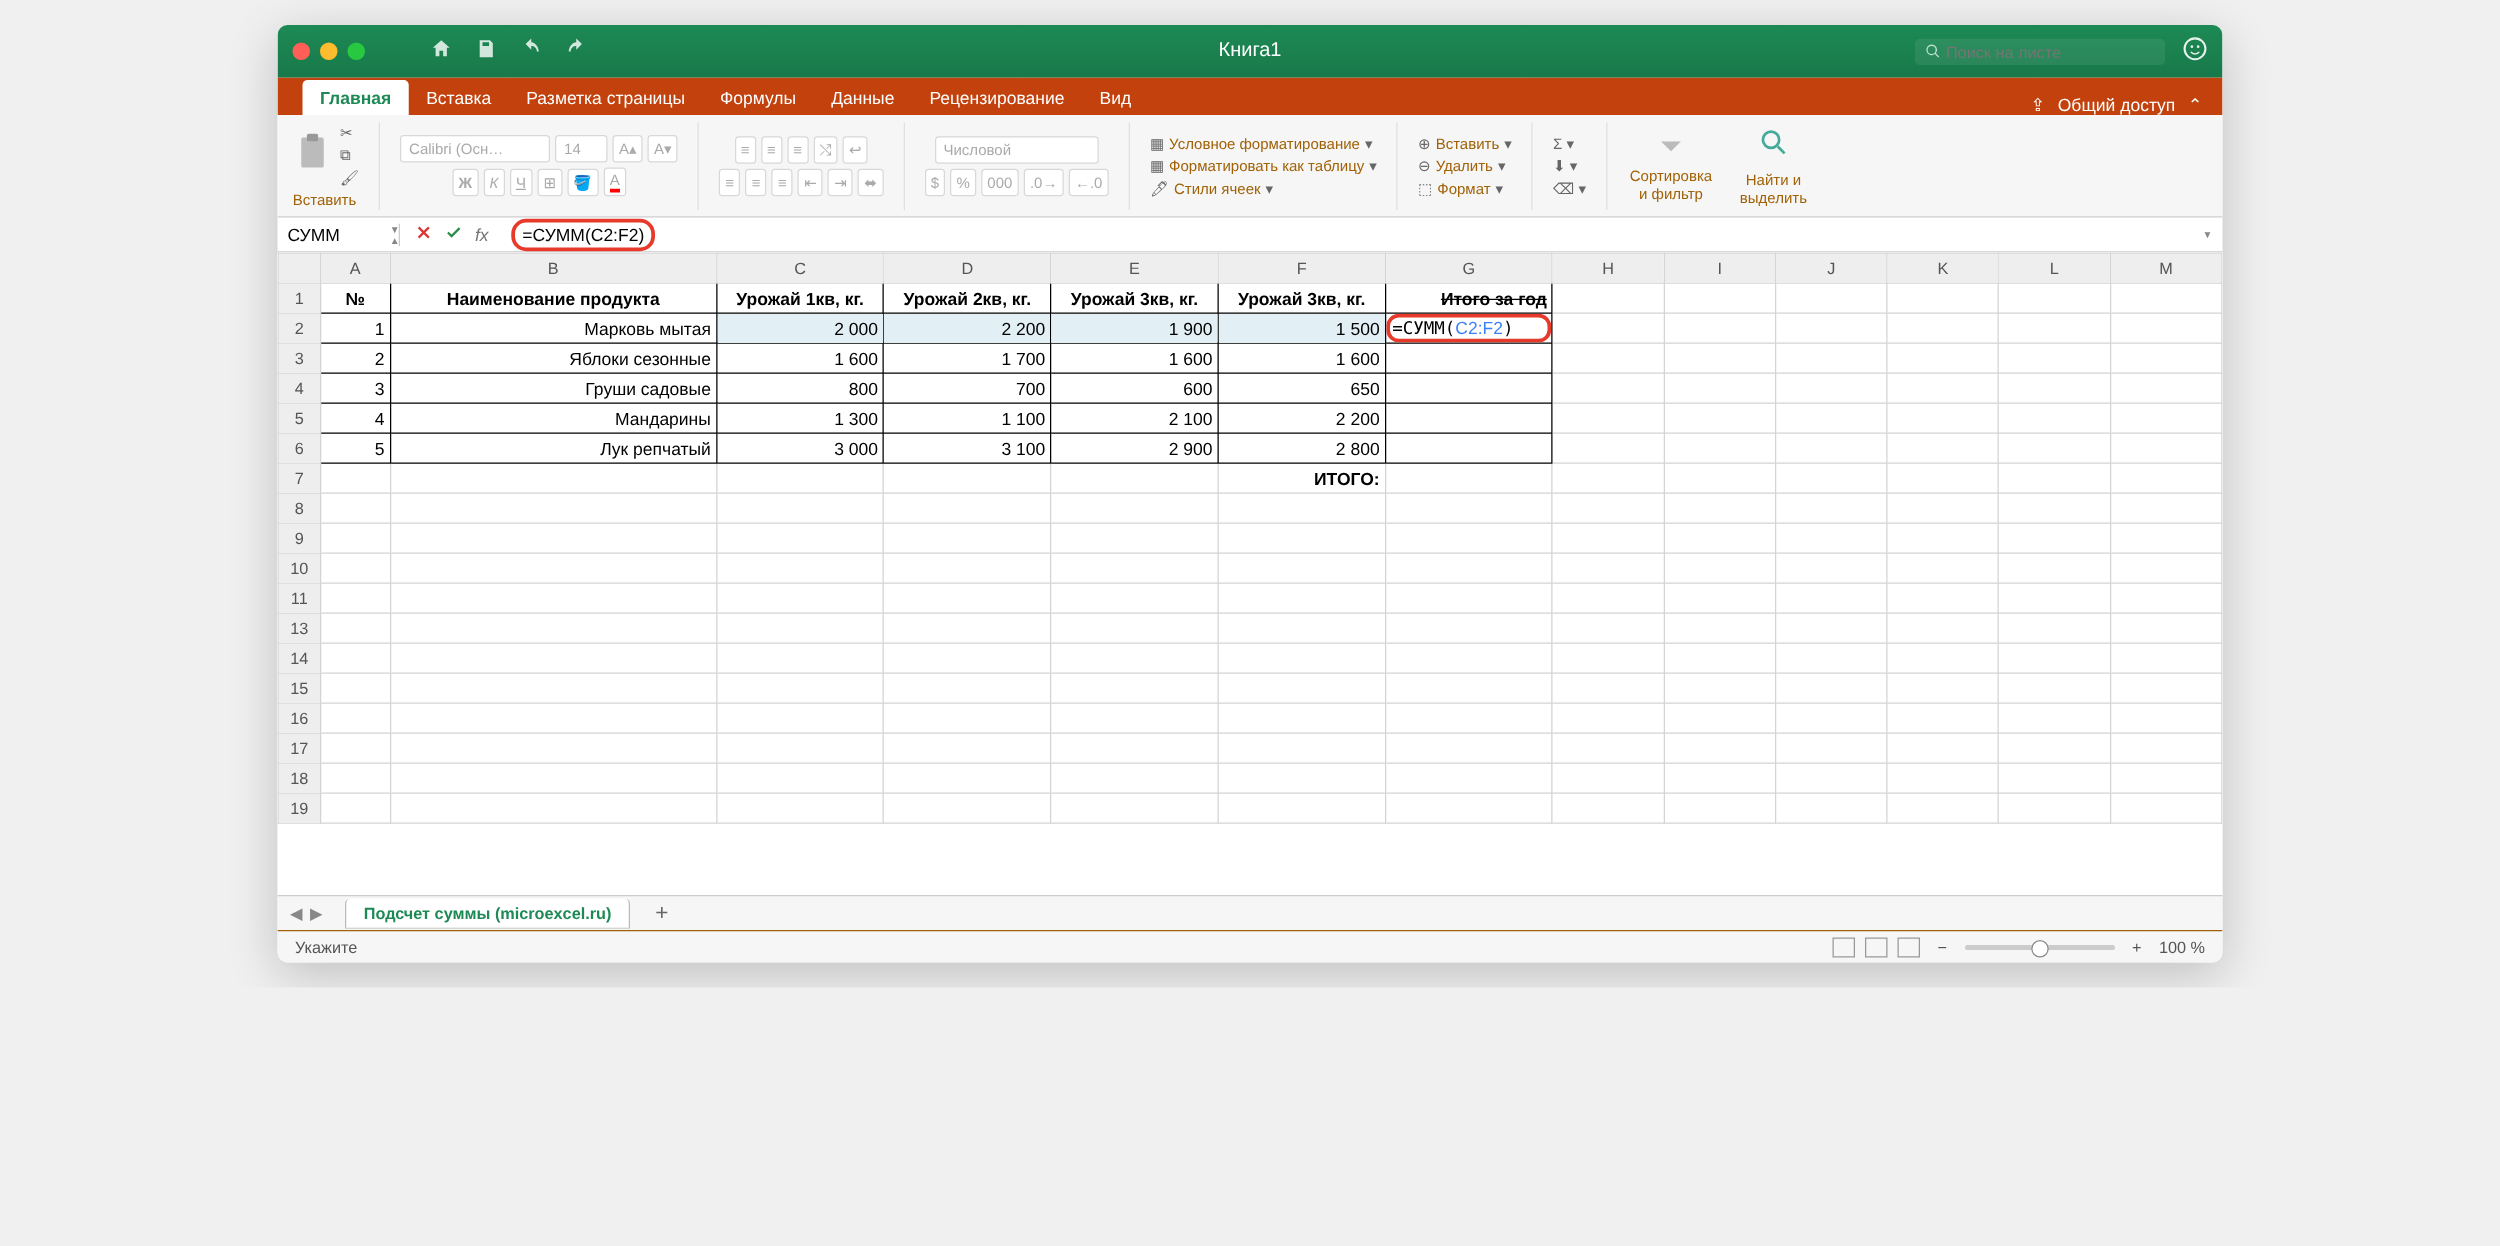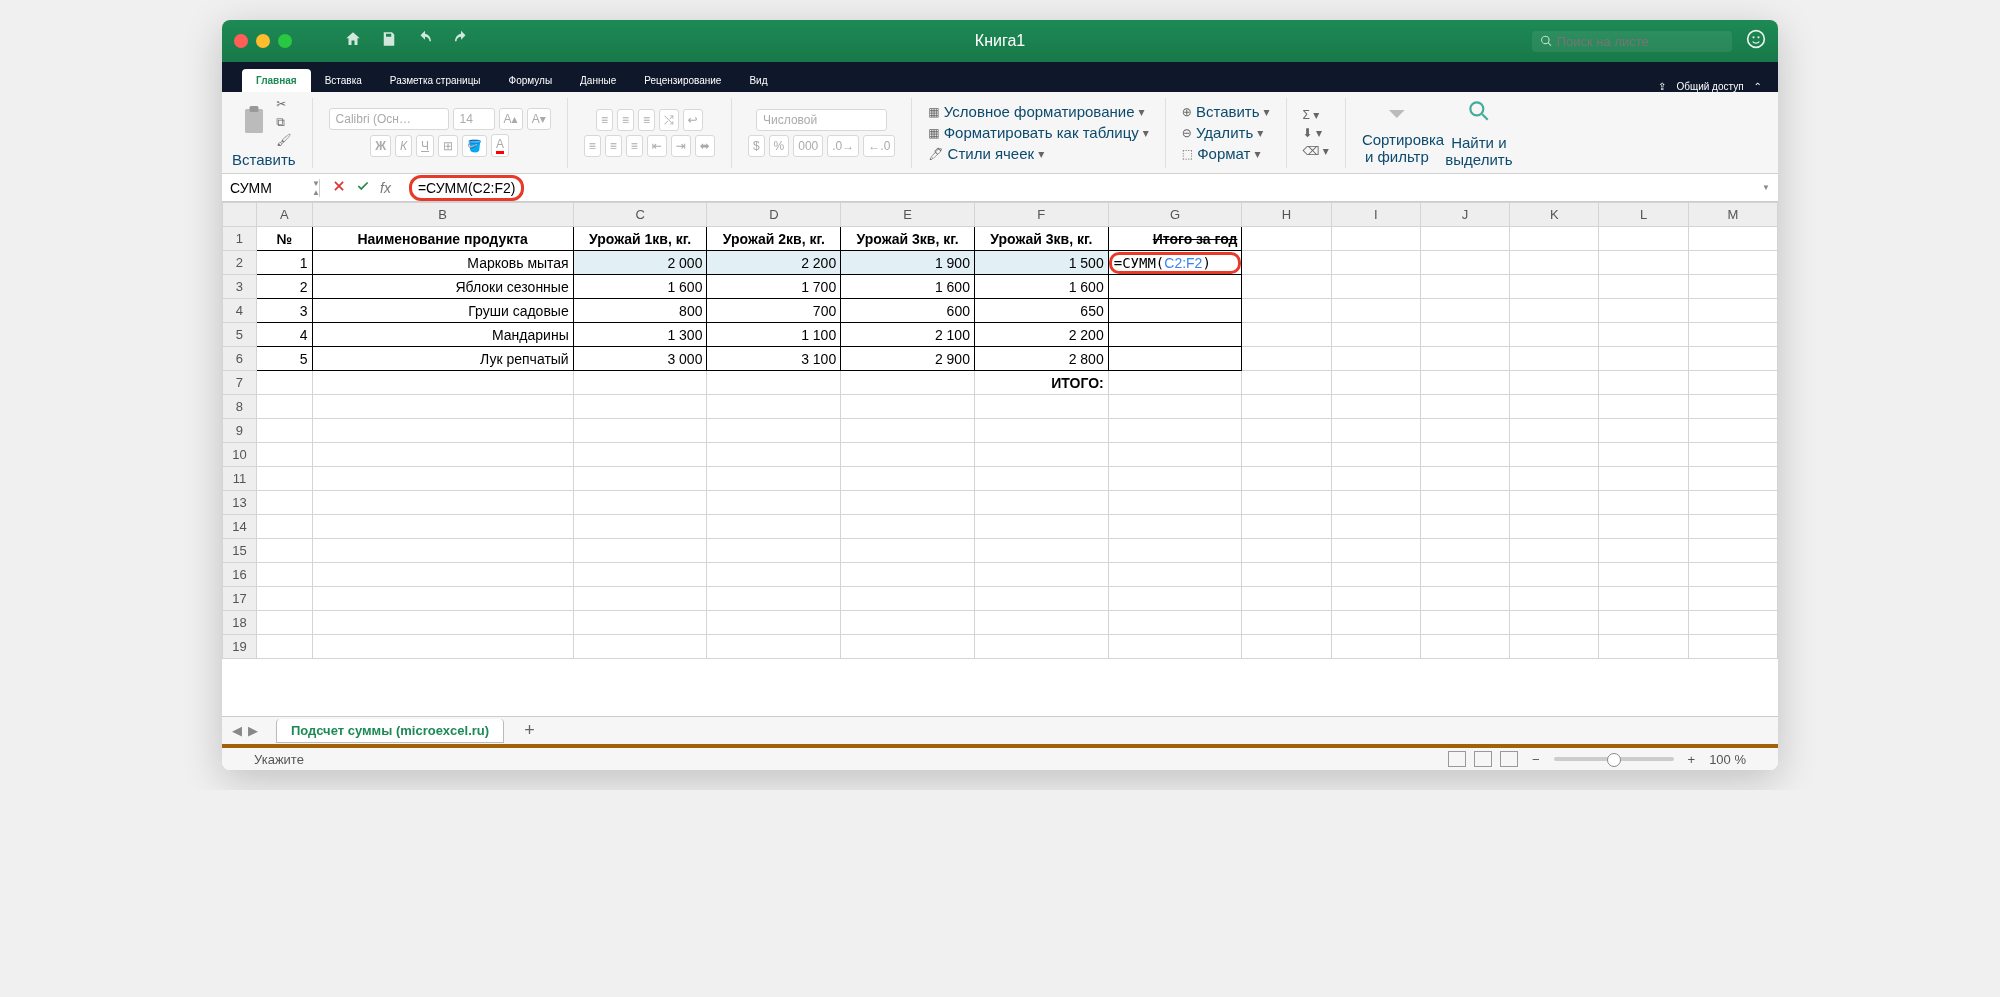--- a/index.html
+++ b/index.html
@@ -12,33 +12,33 @@
 .tl { width: 14px; height: 14px; border-radius: 50%; }
 .tl.red { background: #ff5f57; } .tl.yellow { background: #febc2e; } .tl.green { background: #28c840; }
 .tb-tools { display: flex; gap: 18px; margin-left: 24px; align-items: center; }
 .tb-tools svg { width: 18px; height: 18px; fill: #e6f3ec; opacity: .9; }
 .title-center { position: absolute; left: 50%; transform: translateX(-50%); font-size: 16px; }
 .tb-right { margin-left: auto; display: flex; align-items: center; gap: 14px; }
 .search-box { display: flex; align-items: center; background: rgba(255,255,255,0.08); border-radius: 4px; padding: 3px 8px; width: 200px; }
 .search-box input { background: transparent; border: none; color: #cfe7db; font-size: 13px; outline: none; width: 100%; }
 
 
-.tabs { background: #0f172a; display: flex; align-items: flex-end; padding-left: 20px; height: 30px; color: #fff; font-size: 10px; }
+.tabs { background: #c2410c; display: flex; align-items: flex-end; padding-left: 20px; height: 30px; color: #fff; font-size: 14px; }
 .tab { padding: 6px 14px; cursor: pointer; }
 .tab.active { background: #fff; color: #1d8a55; border-radius: 4px 4px 0 0; font-weight: 600; }
 .tabs-right { margin-left: auto; display: flex; align-items: center; padding-right: 16px; gap: 10px; }
 
 
 .ribbon { background: #f6f6f6; border-bottom: 1px solid #d0d0d0; height: 82px; display: flex; align-items: center; padding: 0 10px; gap: 12px; font-size: 12px; color: #666; }
 .rgroup { display: flex; flex-direction: column; align-items: center; gap: 4px; }
 .rrow { display: flex; align-items: center; gap: 4px; }
 .rb { border: 1px solid #d8d8d8; background: #fff; border-radius: 3px; padding: 3px 6px; min-height: 22px; display: flex; align-items: center; font-size: 12px; color: #aaa; }
 .rb.small { padding: 2px 4px; }
 .sep { width: 1px; height: 70px; background: #e0e0e0; margin: 0 4px; }
-.rlabel { font-size: 15px; color: #0c4a6e; }
+.rlabel { font-size: 12px; color: #a16207; }
 .clip-big { width:36px; height:40px; }
 
 
 .fbar { display: flex; align-items: center; border-bottom: 1px solid #ccc; height: 28px; font-size: 14px; }
 .namebox { width: 98px; border-right: 1px solid #ccc; padding: 0 8px; display: flex; align-items: center; justify-content: space-between; gap: 40px; }
 .namebox .dd { font-size: 8px; color: #888; }
 .fb-btns { display: flex; align-items: center; gap: 10px; padding: 0 12px; }
 .fb-btns svg { width: 14px; height: 14px; }
 .formula-entry { flex: 1; padding: 0 6px; position: relative; }
 .red-oval { border: 3px solid #e83a2a; border-radius: 12px; padding: 2px 6px; display: inline-block; }
@@ -63,21 +63,21 @@
 .strike { text-decoration: line-through; text-align:right; font-weight:700; }
 
 
 .sheets { display:flex; align-items:center; height:28px; border-top:1px solid #ccc; background:#f6f6f6; font-size:13px; }
 .sh-nav { display:flex; gap:6px; padding:0 10px; color:#888; }
 .sh-tab { border:1px solid #bbb; border-bottom:none; background:#fff; padding:4px 14px; margin-left:8px; color:#1d8a55; font-weight:600; border-radius:0 0 4px 4px; transform: scaleY(-1); }
 .sh-tab span { display:inline-block; transform: scaleY(-1); }
 .sh-add { margin-left:10px; color:#666; font-size:18px; padding:0 10px; }
 
 
-.status { height:26px; background:#f6f6f6; border-top:4px solid #a16207; display:flex; align-items:center; padding:0 32px; font-size:13px; color:#555; }
+.status { height:26px; background:#f6f6f6; border-top:1px solid #a16207; display:flex; align-items:center; padding:0 14px; font-size:13px; color:#555; }
 .status-right { margin-left:auto; display:flex; align-items:center; gap:14px; }
 .view-icons { display:flex; gap:8px; }
 .vb { width:18px; height:16px; border:1px solid #999; }
 .zoom-slider { width:120px; height:4px; background:#ccc; position:relative; border-radius:2px; }
 .zoom-slider::after { content:''; position:absolute; left:50%; top:-4px; width:12px; height:12px; background:#fff; border:1px solid #888; border-radius:50%; transform:translateX(-50%); }
 </style>
 </head>
 <body>
 
 <div class="window">

